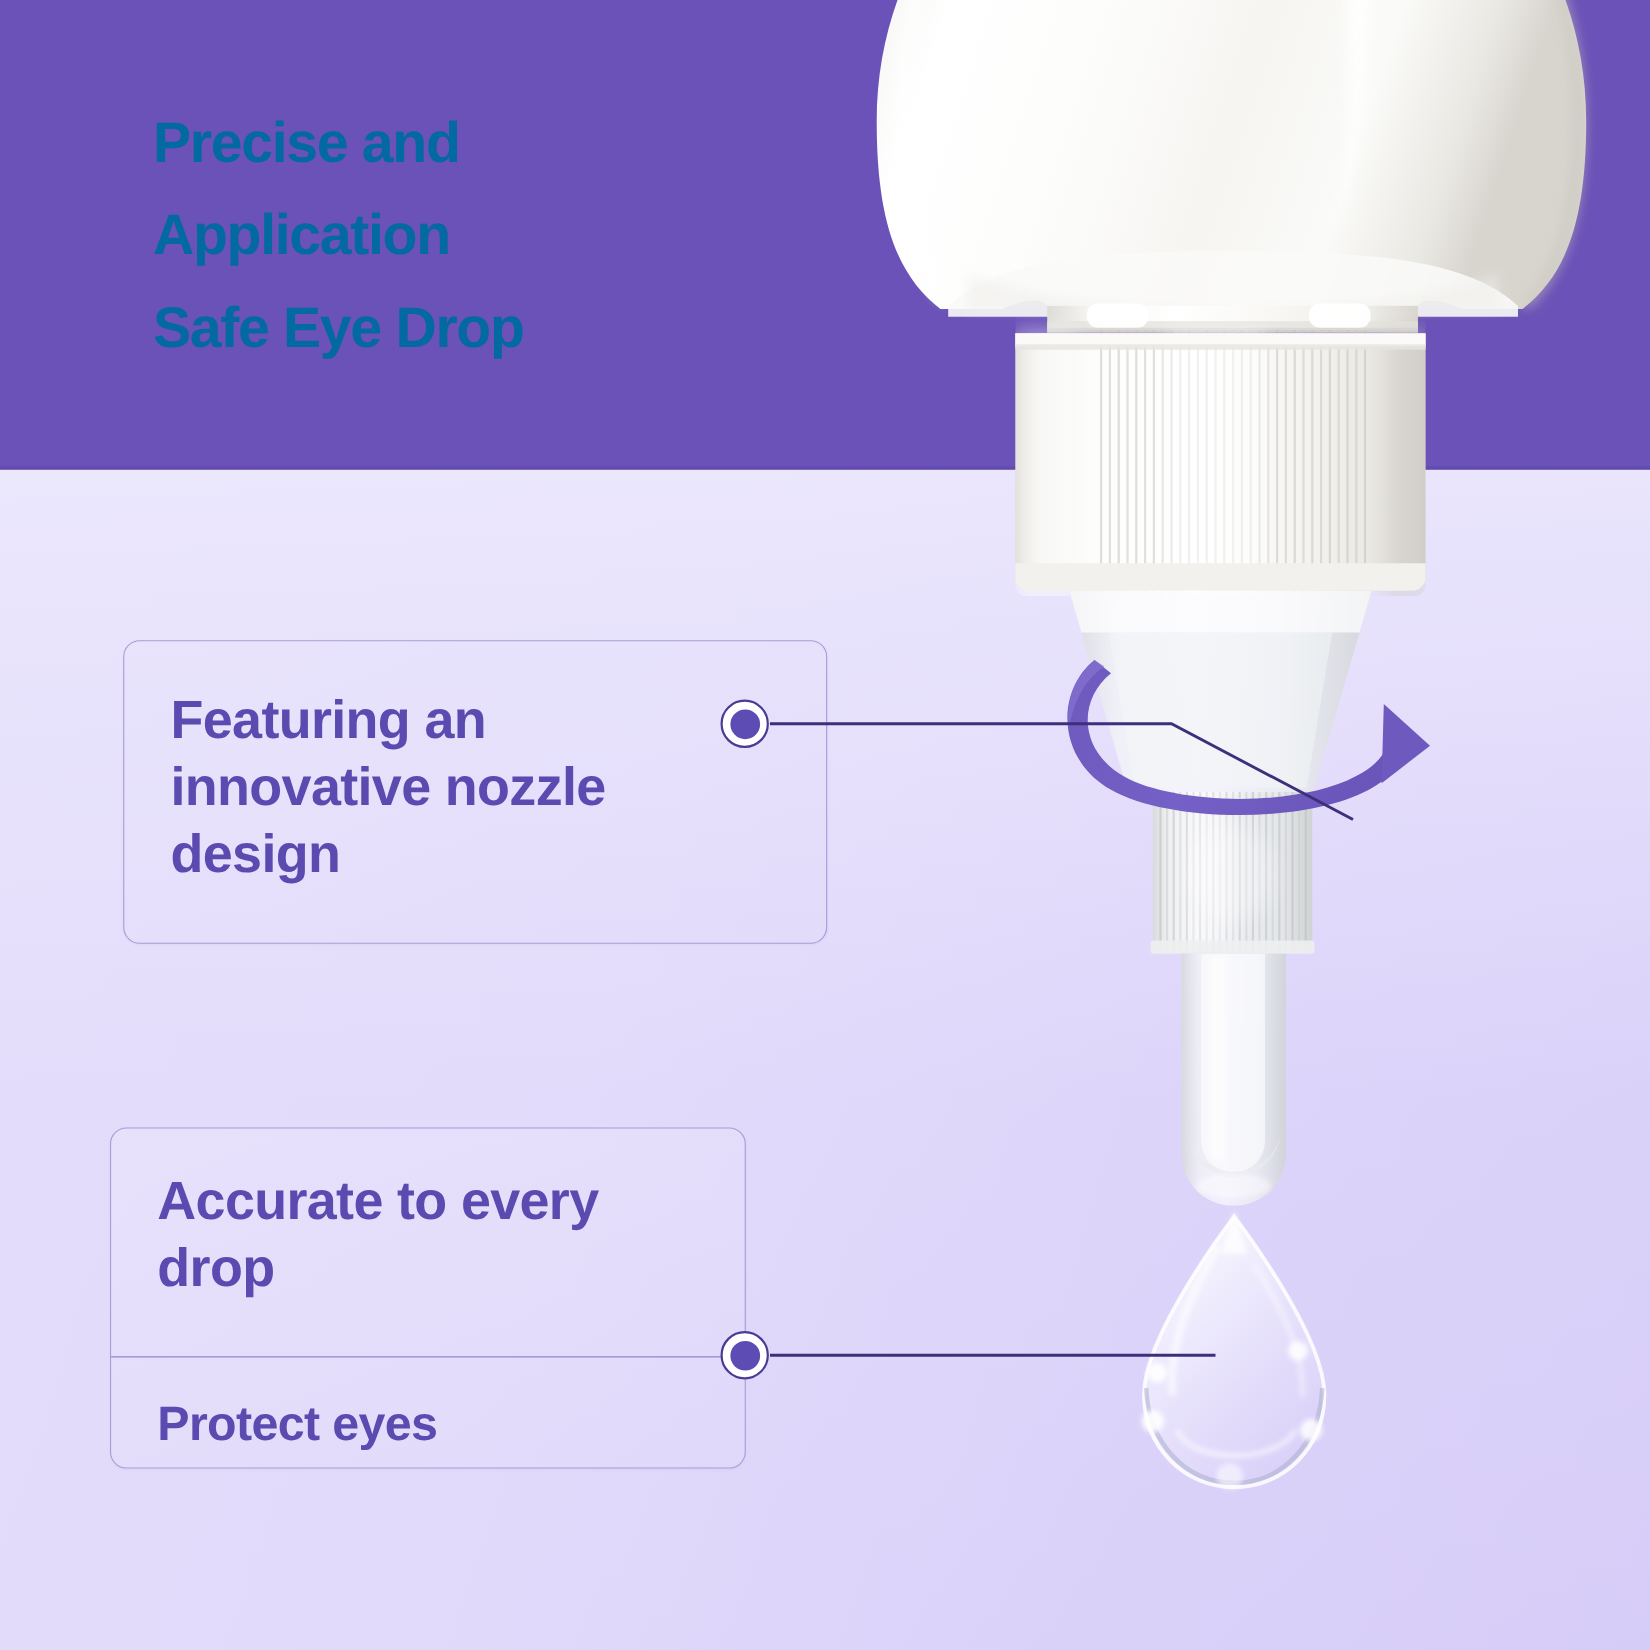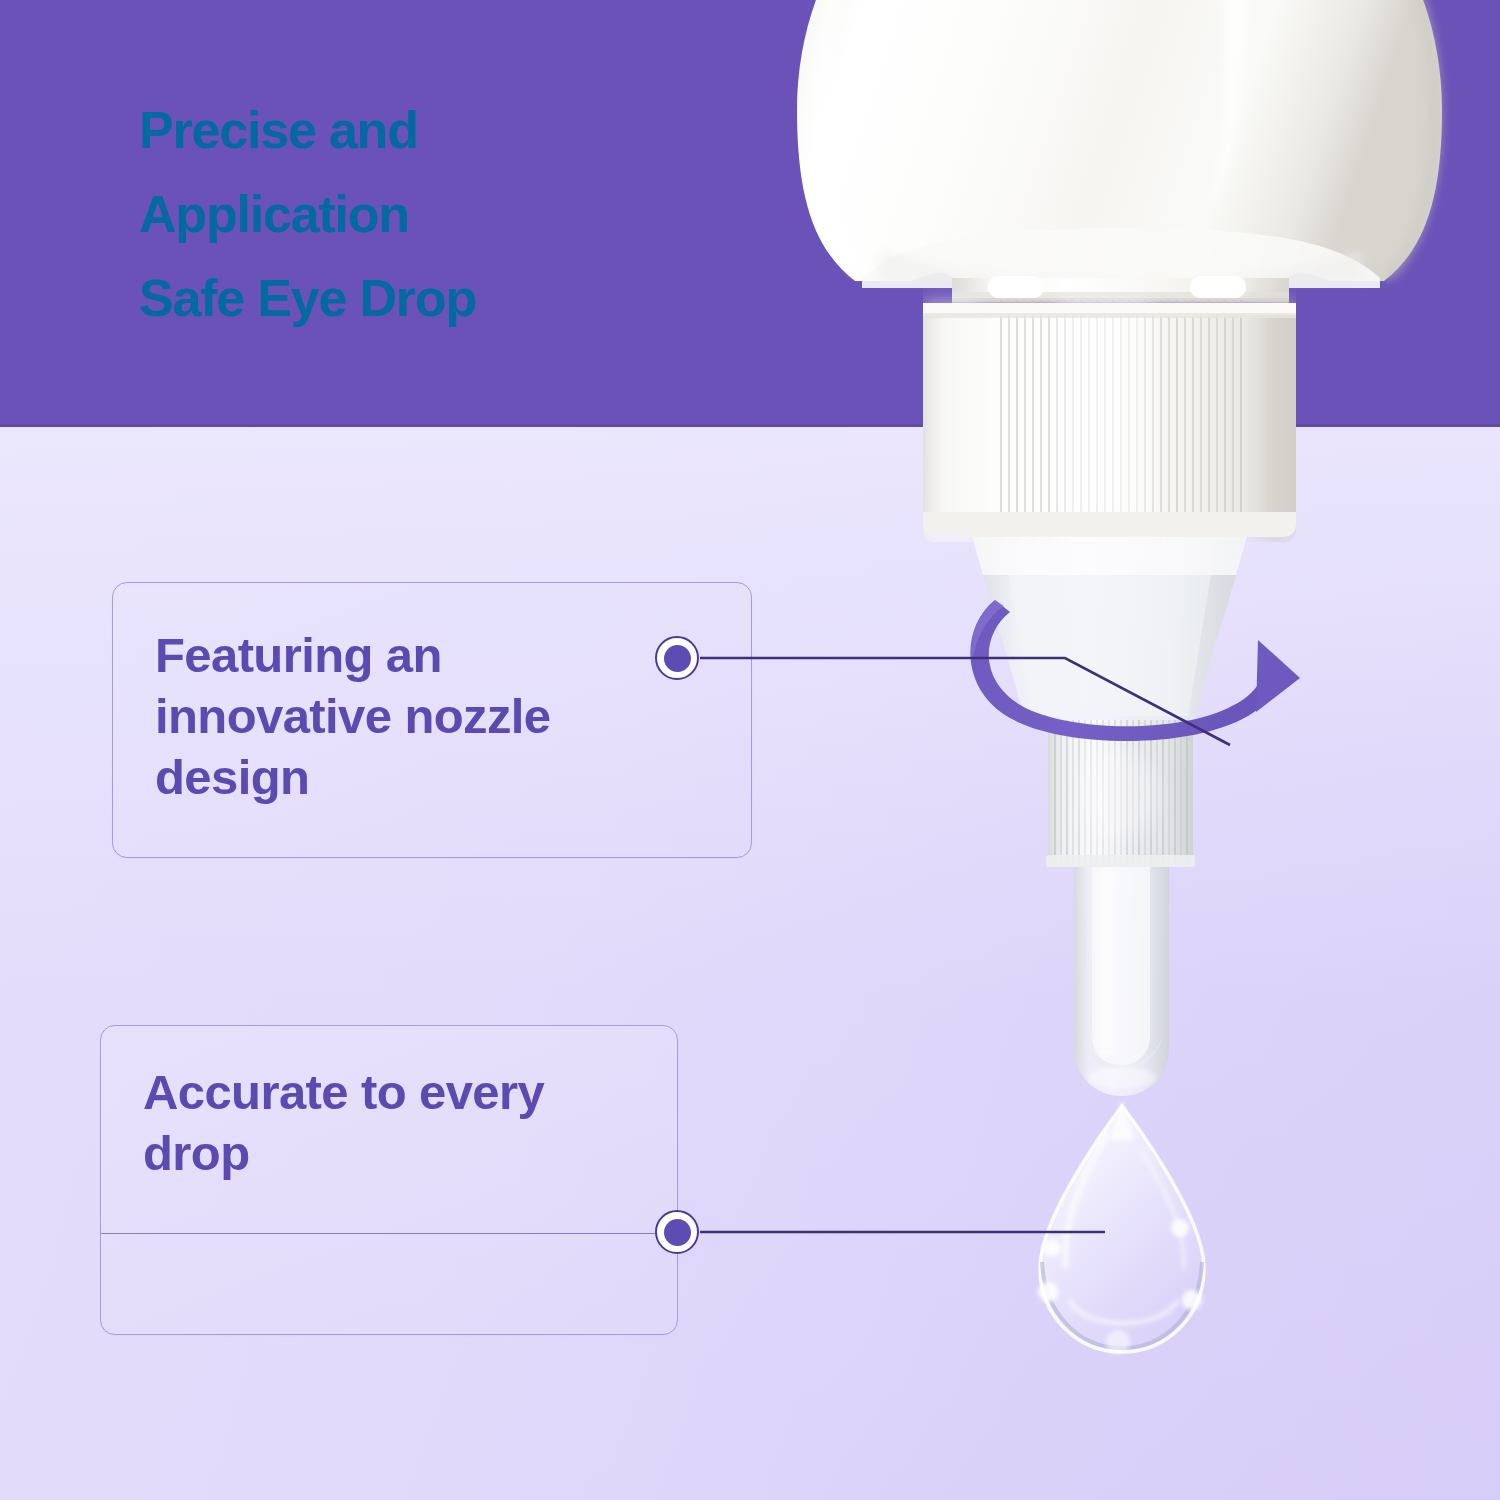--- a/index.html
+++ b/index.html
@@ -386,18 +386,19 @@
       <span class="ln">nozzle design</span>
     </div>
   </div>
 
   <div class="callout callout-2">
     <div class="callout-text c2-top">
       <span class="ln">Accurate to</span>
       <span class="ln">every drop</span>
     </div>
     <div class="c2-divider"></div>
+    <div class="callout-text c2-bottom">Protect eyes</div>
   </div>
 
   <div class="dot dot-1"></div>
   <div class="dot dot-2"></div>
 
 </div>
 
 </body></html>

